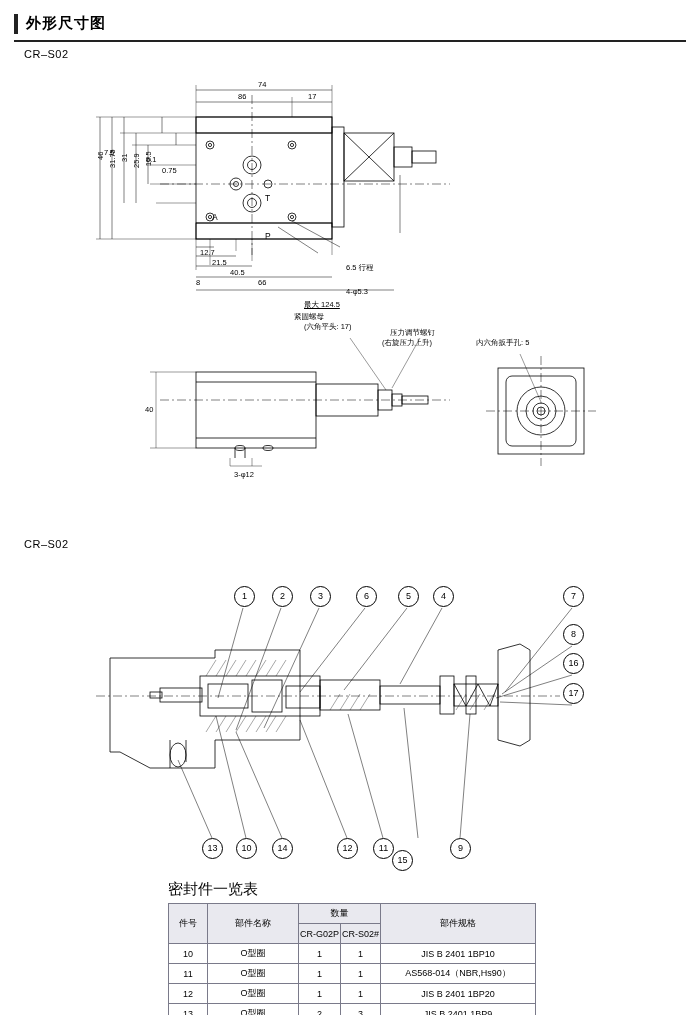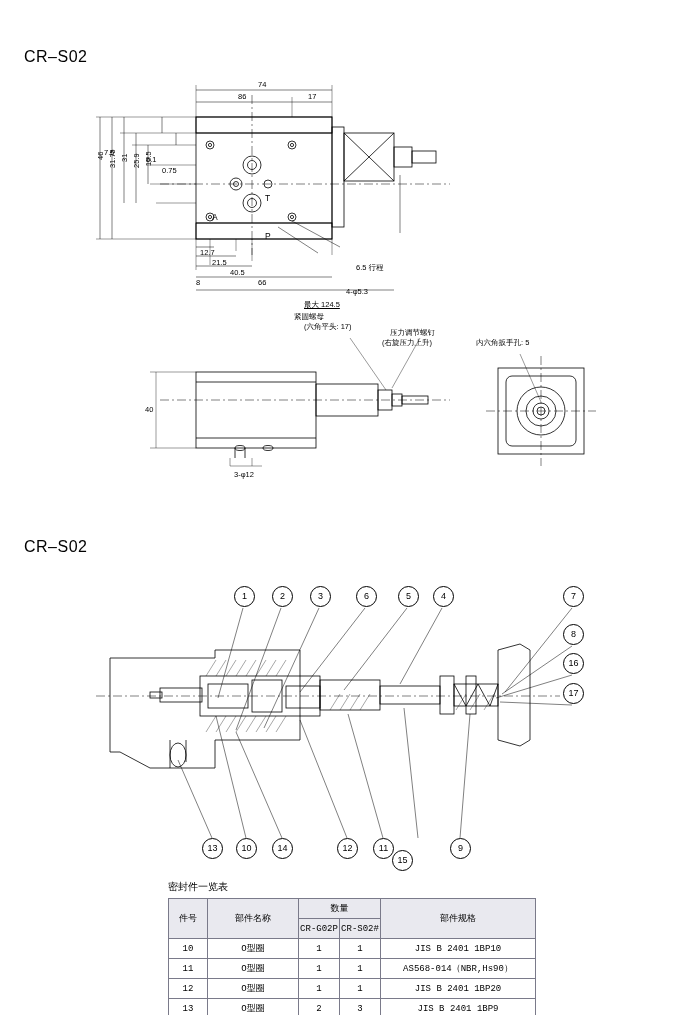--- a/index.html
+++ b/index.html
@@ -41,21 +41,21 @@
     position: absolute;
     left: 12px;
     top: 4px;
     font-size: 15px;
     font-weight: bold;
     letter-spacing: 1px;
   }
 
   .model-label {
     position: absolute;
-    font-size: 16px;
+    font-size: 11px;
     letter-spacing: 0.5px;
   }
   svg { position: absolute; left: 0; top: 0; overflow: visible; }
 
   .lbl {
     position: absolute;
     font-size: 7.5px;
     line-height: 9px;
     white-space: nowrap;
     color: #000;
@@ -80,49 +80,52 @@
   }
 
   
   .tbl-wrap {
     position: absolute;
     left: 168px;
     top: 880px;
     width: 368px;
   }
   .tbl-title {
-    font-size: 10px;
+    font-size: 15px;
     margin-bottom: 4px;
   }
   table.seal {
     border-collapse: collapse;
     width: 368px;
     font-size: 9px;
   }
   table.seal th, table.seal td {
     border: 1px solid #7a7a8a;
     text-align: center;
     padding: 2px 1px;
     height: 15px;
-    font-family: Liberation Mono, monospace;
   }
   table.seal th {
     background: #e9e9ef;
     font-weight: normal;
   }
   .col-no { width: 36px; }
   .col-name { width: 88px; }
   .col-qty { width: 46px; }
   .col-spec { width: 152px; }
 </style>
 </head>
 <body>
 
 <div class="page">
 
+  <div class="section-header" style="top:10px;">
+    <div class="bar"></div>
+    <div class="title">外形尺寸图</div>
+  </div>
   <div class="model-label" style="left:24px; top:48px;">CR–S02</div>
 
   <svg width="700" height="420" style="top:55px;">
     <g stroke="#000" fill="none" stroke-width="0.8">
 
       <rect x="196" y="62" width="136" height="122"></rect>
       <rect x="196" y="62" width="136" height="16"></rect>
 
       <rect x="332" y="72" width="12" height="100"></rect>
       <rect x="344" y="78" width="50" height="48"></rect>
@@ -215,21 +218,21 @@
   <div class="lbl" style="left:146px; top:155px;">5.1</div>
   <div class="lbl" style="left:162px; top:166px;">0.75</div>
 
   <div class="lbl" style="left:200px; top:248px;">12.7</div>
   <div class="lbl" style="left:212px; top:258px;">21.5</div>
   <div class="lbl" style="left:230px; top:268px;">40.5</div>
   <div class="lbl" style="left:196px; top:278px;">8</div>
   <div class="lbl" style="left:258px; top:278px;">66</div>
 
   <div class="lbl" style="left:304px; top:300px;text-decoration:underline;">最大 124.5</div>
-  <div class="lbl" style="left:346px; top:263px;margin-left:10px;">6.5 行程</div>
+  <div class="lbl" style="left:346px; top:263px;">6.5 行程</div>
   <div class="lbl" style="left:346px; top:287px;">4-φ5.3</div>
   <div class="lbl big" style="left:212px; top:213px;">A</div>
   <div class="lbl big" style="left:265px; top:194px;">T</div>
   <div class="lbl big" style="left:265px; top:232px;">P</div>
 
   <svg width="700" height="180" style="top:340px;">
     <g stroke="#000" fill="none" stroke-width="0.8">
       <rect x="196" y="32" width="120" height="76"></rect>
       <line x1="196" y1="42" x2="316" y2="42"></line>
       <line x1="196" y1="98" x2="316" y2="98"></line>

